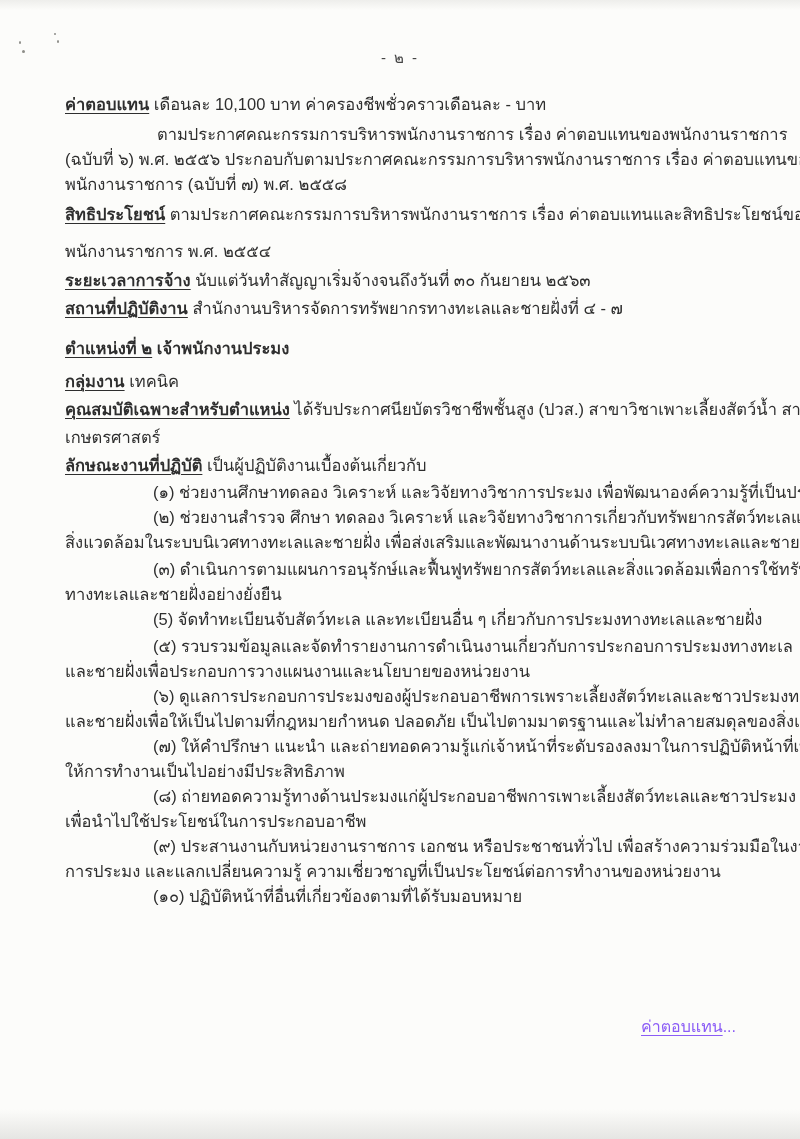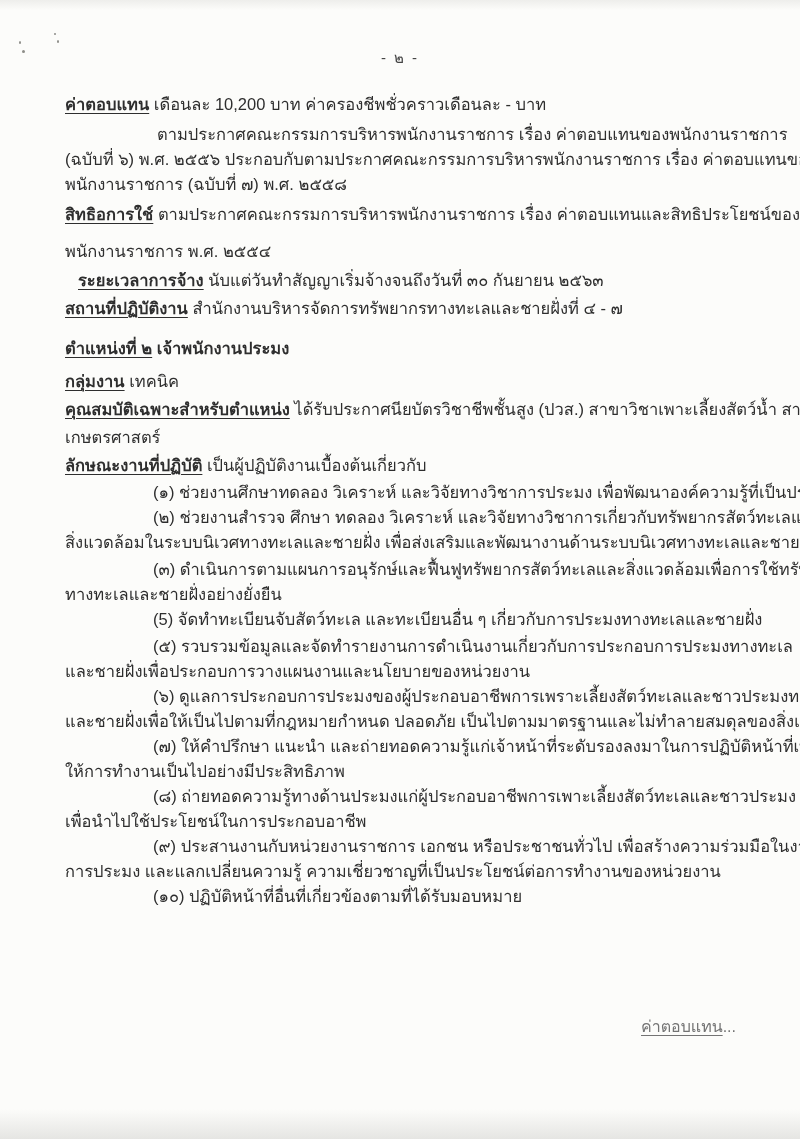--- a/index.html
+++ b/index.html
@@ -33,48 +33,48 @@
     text-align:left;
   }
   .line{white-space:nowrap;}
   .line.para{padding-left:92px;}
   .line.item{padding-left:88px;}
   .seg-hu{font-weight:bold;text-decoration:underline;text-underline-offset:3px;text-decoration-thickness:1.2px;}
   .seg-b{font-weight:bold;text-align:right;}
   .seg-n{font-weight:normal;}
   .footer-cont{
     position:absolute;top:1014px;right:64px;
-    font-size:16px;color:#737373;
+    font-size:16px;color:#8b5cf6;
   }
   .footer-cont .word{text-decoration:underline;text-underline-offset:3px;}
   .speck{position:absolute;background:#8d8d88;border-radius:50%;}
   .speck.s1{left:19px;top:41px;width:2px;height:3px;}
   .speck.s2{left:22px;top:50px;width:3px;height:3px;}
   .speck.s3{left:54px;top:33px;width:2px;height:2px;}
   .speck.s4{left:57px;top:40px;width:2px;height:3px;}
 </style>
 </head>
 <body>
 
 <div class="page">
   <div class="speck s1"></div>
   <div class="speck s2"></div>
   <div class="speck s3"></div>
   <div class="speck s4"></div>
 
   <div class="pageno">- ๒ -</div>
 
   <div class="doc-body" id="doc-body">
-      <div class="line flush"><span class="seg-hu">ค่าตอบแทน</span><span class="seg-n"> เดือนละ 10,200 บาท ค่าครองชีพชั่วคราวเดือนละ - บาท</span></div>
+      <div class="line flush"><span class="seg-hu">ค่าตอบแทน</span><span class="seg-n"> เดือนละ 10,100 บาท ค่าครองชีพชั่วคราวเดือนละ - บาท</span></div>
       <div class="line para" style="margin-top: 5px;"><span class="seg-n">ตามประกาศคณะกรรมการบริหารพนักงานราชการ เรื่อง ค่าตอบแทนของพนักงานราชการ</span></div>
       <div class="line flush"><span class="seg-n">(ฉบับที่ ๖) พ.ศ. ๒๕๕๖ ประกอบกับตามประกาศคณะกรรมการบริหารพนักงานราชการ เรื่อง ค่าตอบแทนของ</span></div>
       <div class="line flush"><span class="seg-n">พนักงานราชการ (ฉบับที่ ๗) พ.ศ. ๒๕๕๘</span></div>
-      <div class="line flush" style="margin-top: 5px;"><span class="seg-hu">สิทธิอการใช์</span><span class="seg-n"> ตามประกาศคณะกรรมการบริหารพนักงานราชการ เรื่อง ค่าตอบแทนและสิทธิประโยชน์ของ</span></div>
+      <div class="line flush" style="margin-top: 5px;"><span class="seg-hu">สิทธิประโยชน์</span><span class="seg-n"> ตามประกาศคณะกรรมการบริหารพนักงานราชการ เรื่อง ค่าตอบแทนและสิทธิประโยชน์ของ</span></div>
       <div class="line flush" style="margin-top: 12px;"><span class="seg-n">พนักงานราชการ พ.ศ. ๒๕๕๔</span></div>
-      <div class="line flush" style="margin-top: 4px; margin-left: 13px;"><span class="seg-hu">ระยะเวลาการจ้าง</span><span class="seg-n"> นับแต่วันทำสัญญาเริ่มจ้างจนถึงวันที่ ๓๐ กันยายน ๒๕๖๓</span></div>
+      <div class="line flush" style="margin-top: 4px;"><span class="seg-hu">ระยะเวลาการจ้าง</span><span class="seg-n"> นับแต่วันทำสัญญาเริ่มจ้างจนถึงวันที่ ๓๐ กันยายน ๒๕๖๓</span></div>
       <div class="line flush" style="margin-top: 3px;"><span class="seg-hu">สถานที่ปฏิบัติงาน</span><span class="seg-n"> สำนักงานบริหารจัดการทรัพยากรทางทะเลและชายฝั่งที่ ๔ - ๗</span></div>
       <div class="line flush" style="margin-top: 15px;"><span class="seg-hu">ตำแหน่งที่ ๒</span><span class="seg-b">  เจ้าพนักงานประมง</span></div>
       <div class="line flush" style="margin-top: 8px;"><span class="seg-hu">กลุ่มงาน</span><span class="seg-n"> เทคนิค</span></div>
       <div class="line flush" style="margin-top: 3px;"><span class="seg-hu">คุณสมบัติเฉพาะสำหรับตำแหน่ง</span><span class="seg-n">  ได้รับประกาศนียบัตรวิชาชีพชั้นสูง (ปวส.) สาขาวิชาเพาะเลี้ยงสัตว์น้ำ สาขาวิชา</span></div>
       <div class="line flush" style="margin-top: 3px;"><span class="seg-n">เกษตรศาสตร์</span></div>
       <div class="line flush" style="margin-top: 3px;"><span class="seg-hu">ลักษณะงานที่ปฏิบัติ</span><span class="seg-n"> เป็นผู้ปฏิบัติงานเบื้องต้นเกี่ยวกับ</span></div>
       <div class="line item" style="margin-top: 2px;"><span class="seg-n">(๑) ช่วยงานศึกษาทดลอง วิเคราะห์ และวิจัยทางวิชาการประมง เพื่อพัฒนาองค์ความรู้ที่เป็นประโยชน์</span></div>
       <div class="line item"><span class="seg-n">(๒) ช่วยงานสำรวจ ศึกษา ทดลอง วิเคราะห์ และวิจัยทางวิชาการเกี่ยวกับทรัพยากรสัตว์ทะเลและ</span></div>
       <div class="line flush"><span class="seg-n">สิ่งแวดล้อมในระบบนิเวศทางทะเลและชายฝั่ง เพื่อส่งเสริมและพัฒนางานด้านระบบนิเวศทางทะเลและชายฝั่ง</span></div>
       <div class="line item" style="margin-top: 2px;"><span class="seg-n">(๓) ดำเนินการตามแผนการอนุรักษ์และฟื้นฟูทรัพยากรสัตว์ทะเลและสิ่งแวดล้อมเพื่อการใช้ทรัพยากร</span></div>

